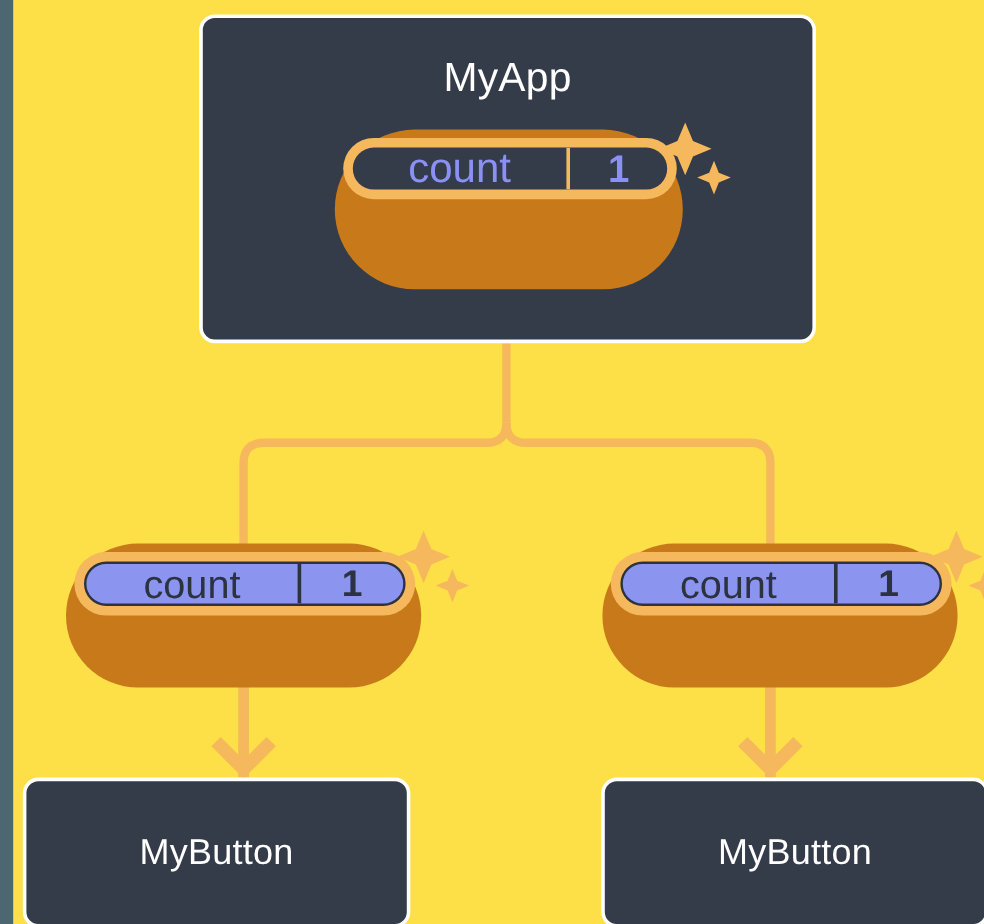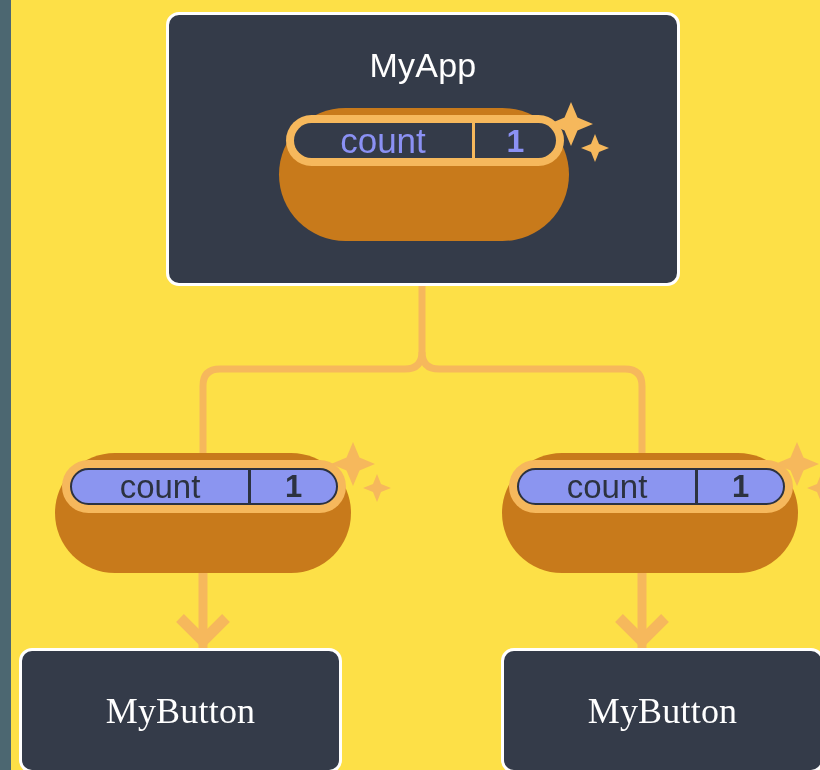--- a/index.html
+++ b/index.html
@@ -64,22 +64,21 @@
     margin-top: 33px;
   }
 
   
   .card-leaf {
     width: 323px;
     height: 125px;
     align-items: center;
   }
   .card-leaf .card-title {
-    font-size: 36px;
-    font-family: Liberation Serif, serif;
+    font-size: 30px;
   }
   #card-mybutton-left {
     left: 8px;
     top: 648px;
   }
   #card-mybutton-right {
     left: 490px;
     top: 648px;
   }
 

